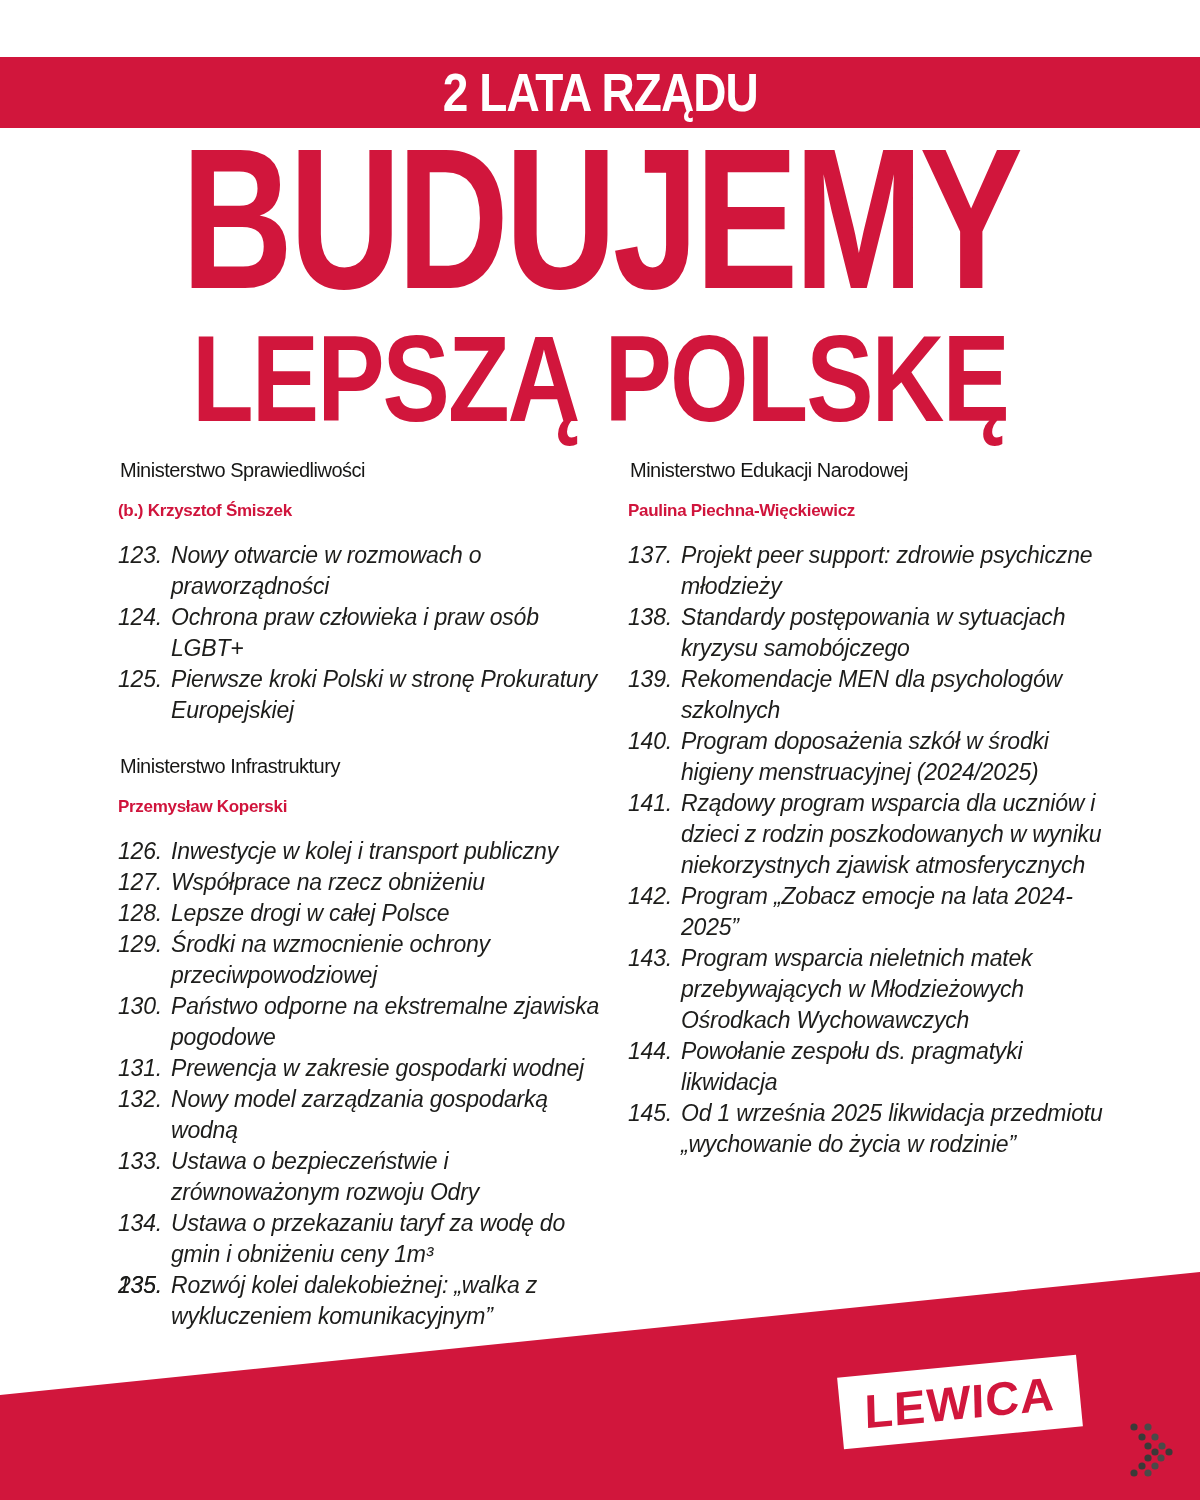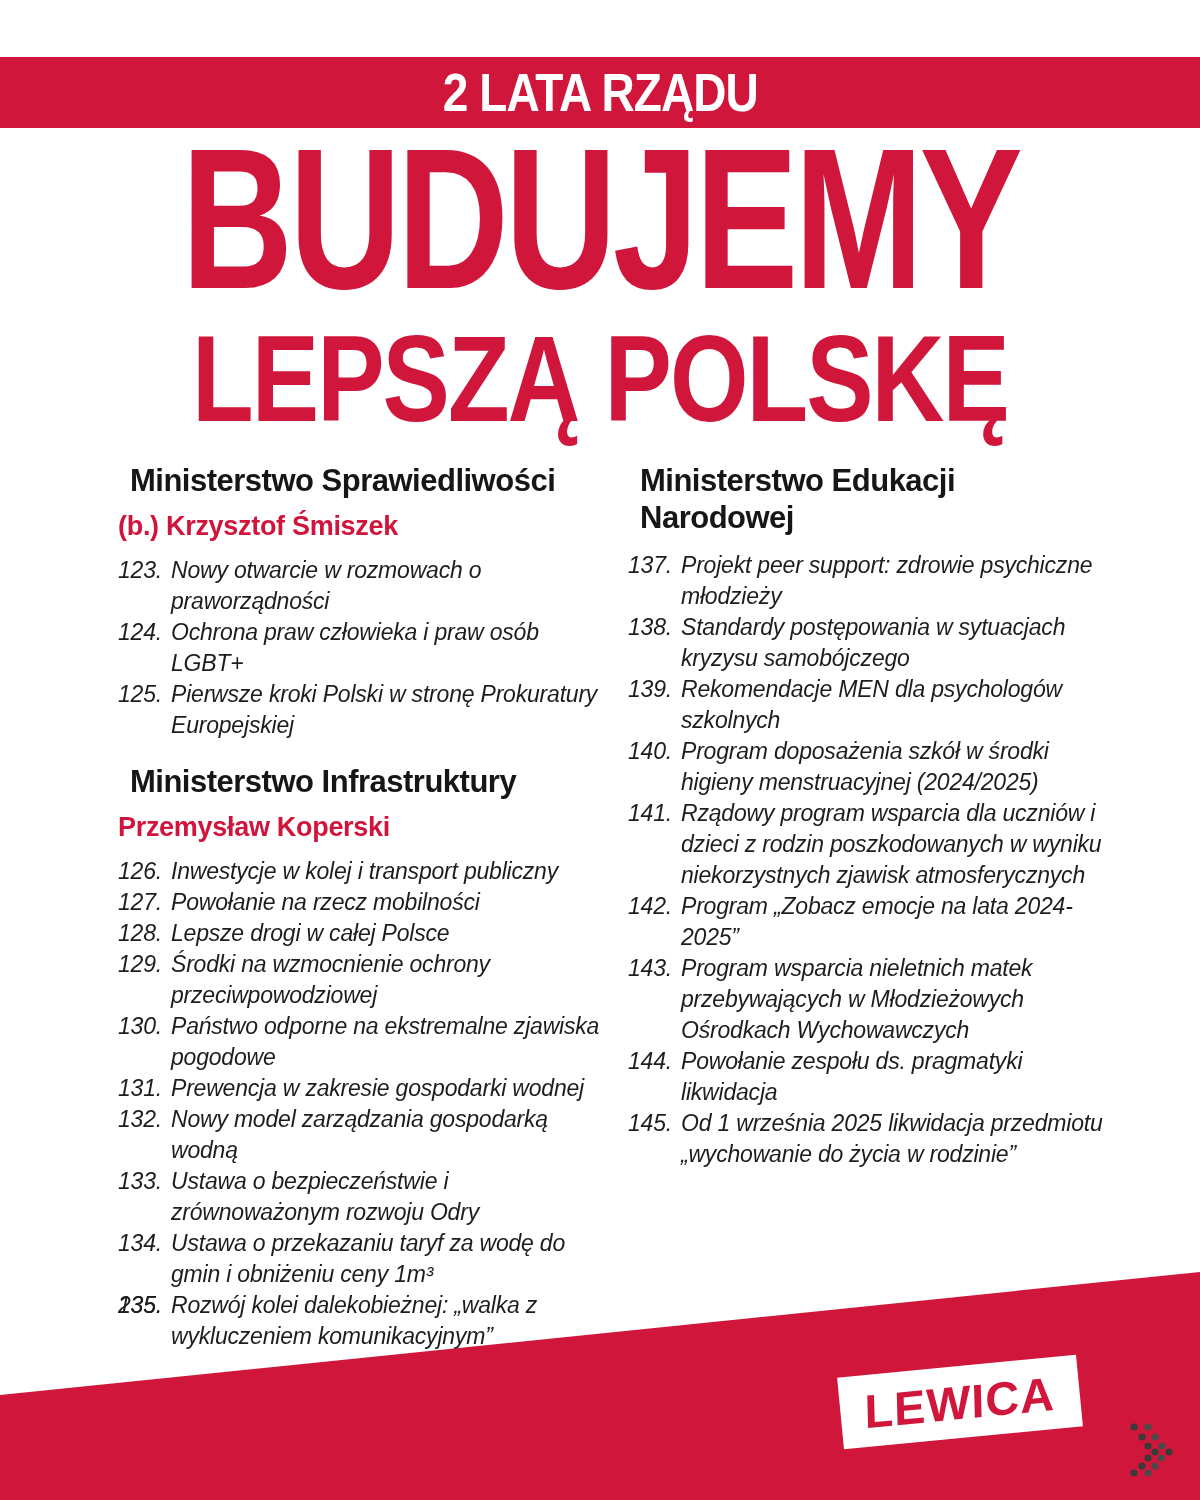--- a/index.html
+++ b/index.html
@@ -30,25 +30,25 @@
     color:var(--red); font-weight:bold; font-size:103px; line-height:1;
     transform:scale(0.98,1.18); transform-origin:50% 0; letter-spacing:-2px; white-space:nowrap;
   }
   
   .columns {
     position:absolute; top:450px; left:118px; width:1000px;
     display:flex; gap:20px; align-items:flex-start;
   }
   .col { flex:0 0 490px; width:490px; }
   .ministry {
-    margin:12px; color:var(--ink); font-size:31px; line-height:37px;
-    font-weight:bold; letter-spacing:-0.5px;
+    margin:2px; color:var(--ink); font-size:20px; line-height:37px;
+    font-weight:normal; letter-spacing:-0.5px;
   }
   .minister {
-    margin-top:7px; color:var(--name-red); font-size:27px; line-height:30px;
+    margin-top:7px; color:var(--name-red); font-size:17px; line-height:30px;
     font-weight:bold; letter-spacing:-0.3px;
   }
   .items { list-style:none; margin:14px 0 0 0; padding:0; }
   .item {
     position:relative; padding-left:53px; font-size:23px; line-height:31px;
     letter-spacing:-0.2px; color:var(--body);font-style:italic;
   }
   .item .num { position:absolute; left:0; top:0; }
   .section + .section { margin-top:22px; }
   
@@ -88,36 +88,37 @@
             <li class="item"><span class="num">123.</span><span class="txt">Nowy otwarcie w rozmowach o praworządności</span></li>
             <li class="item"><span class="num">124.</span><span class="txt">Ochrona praw człowieka i praw osób LGBT+</span></li>
             <li class="item"><span class="num">125.</span><span class="txt">Pierwsze kroki Polski w stronę Prokuratury Europejskiej</span></li>
           </ul>
         </div>
         <div class="section">
           <h2 class="ministry">Ministerstwo Infrastruktury</h2>
           <div class="minister">Przemysław Koperski</div>
           <ul class="items">
             <li class="item"><span class="num">126.</span><span class="txt">Inwestycje w kolej i transport publiczny</span></li>
-            <li class="item"><span class="num">127.</span><span class="txt">Powołanie na rzecz mobilności</span></li>
+            <li class="item"><span class="num">127.</span><span class="txt">Współprace na rzecz obniżeniu</span></li>
             <li class="item"><span class="num">128.</span><span class="txt">Lepsze drogi w całej Polsce</span></li>
             <li class="item"><span class="num">129.</span><span class="txt">Środki na wzmocnienie ochrony przeciwpowodziowej</span></li>
             <li class="item"><span class="num">130.</span><span class="txt">Państwo odporne na ekstremalne zjawiska pogodowe</span></li>
             <li class="item"><span class="num">131.</span><span class="txt">Prewencja w zakresie gospodarki wodnej</span></li>
             <li class="item"><span class="num">132.</span><span class="txt">Nowy model zarządzania gospodarką wodną</span></li>
             <li class="item"><span class="num">133.</span><span class="txt">Ustawa o bezpieczeństwie i zrównoważonym rozwoju Odry</span></li>
             <li class="item"><span class="num">134.</span><span class="txt">Ustawa o przekazaniu taryf za wodę do gmin i obniżeniu ceny 1m³</span></li>
             <li class="item"><span class="num">135.</span></li>
             <li class="item"><span class="num">235.</span><span class="txt">Rozwój kolei dalekobieżnej: „walka z wykluczeniem komunikacyjnym”</span></li>
           </ul>
         </div>
       </div>
       <div class="col">
         <div class="section">
           <h2 class="ministry">Ministerstwo Edukacji Narodowej</h2>
+          <div class="minister">Paulina Piechna-Więckiewicz</div>
           <ul class="items">
             <li class="item"><span class="num">137.</span><span class="txt">Projekt peer support: zdrowie psychiczne młodzieży</span></li>
             <li class="item"><span class="num">138.</span><span class="txt">Standardy postępowania w sytuacjach kryzysu samobójczego</span></li>
             <li class="item"><span class="num">139.</span><span class="txt">Rekomendacje MEN dla psychologów szkolnych</span></li>
             <li class="item"><span class="num">140.</span><span class="txt">Program doposażenia szkół w środki higieny menstruacyjnej (2024/2025)</span></li>
             <li class="item"><span class="num">141.</span><span class="txt">Rządowy program wsparcia dla uczniów i dzieci z rodzin poszkodowanych w wyniku niekorzystnych zjawisk atmosferycznych</span></li>
             <li class="item"><span class="num">142.</span><span class="txt">Program „Zobacz emocje na lata 2024-2025”</span></li>
             <li class="item"><span class="num">143.</span><span class="txt">Program wsparcia nieletnich matek przebywających w Młodzieżowych Ośrodkach Wychowawczych</span></li>
             <li class="item"><span class="num">144.</span><span class="txt">Powołanie zespołu ds. pragmatyki likwidacja</span></li>
             <li class="item"><span class="num">145.</span><span class="txt">Od 1 września 2025 likwidacja przedmiotu „wychowanie do życia w rodzinie”</span></li>

